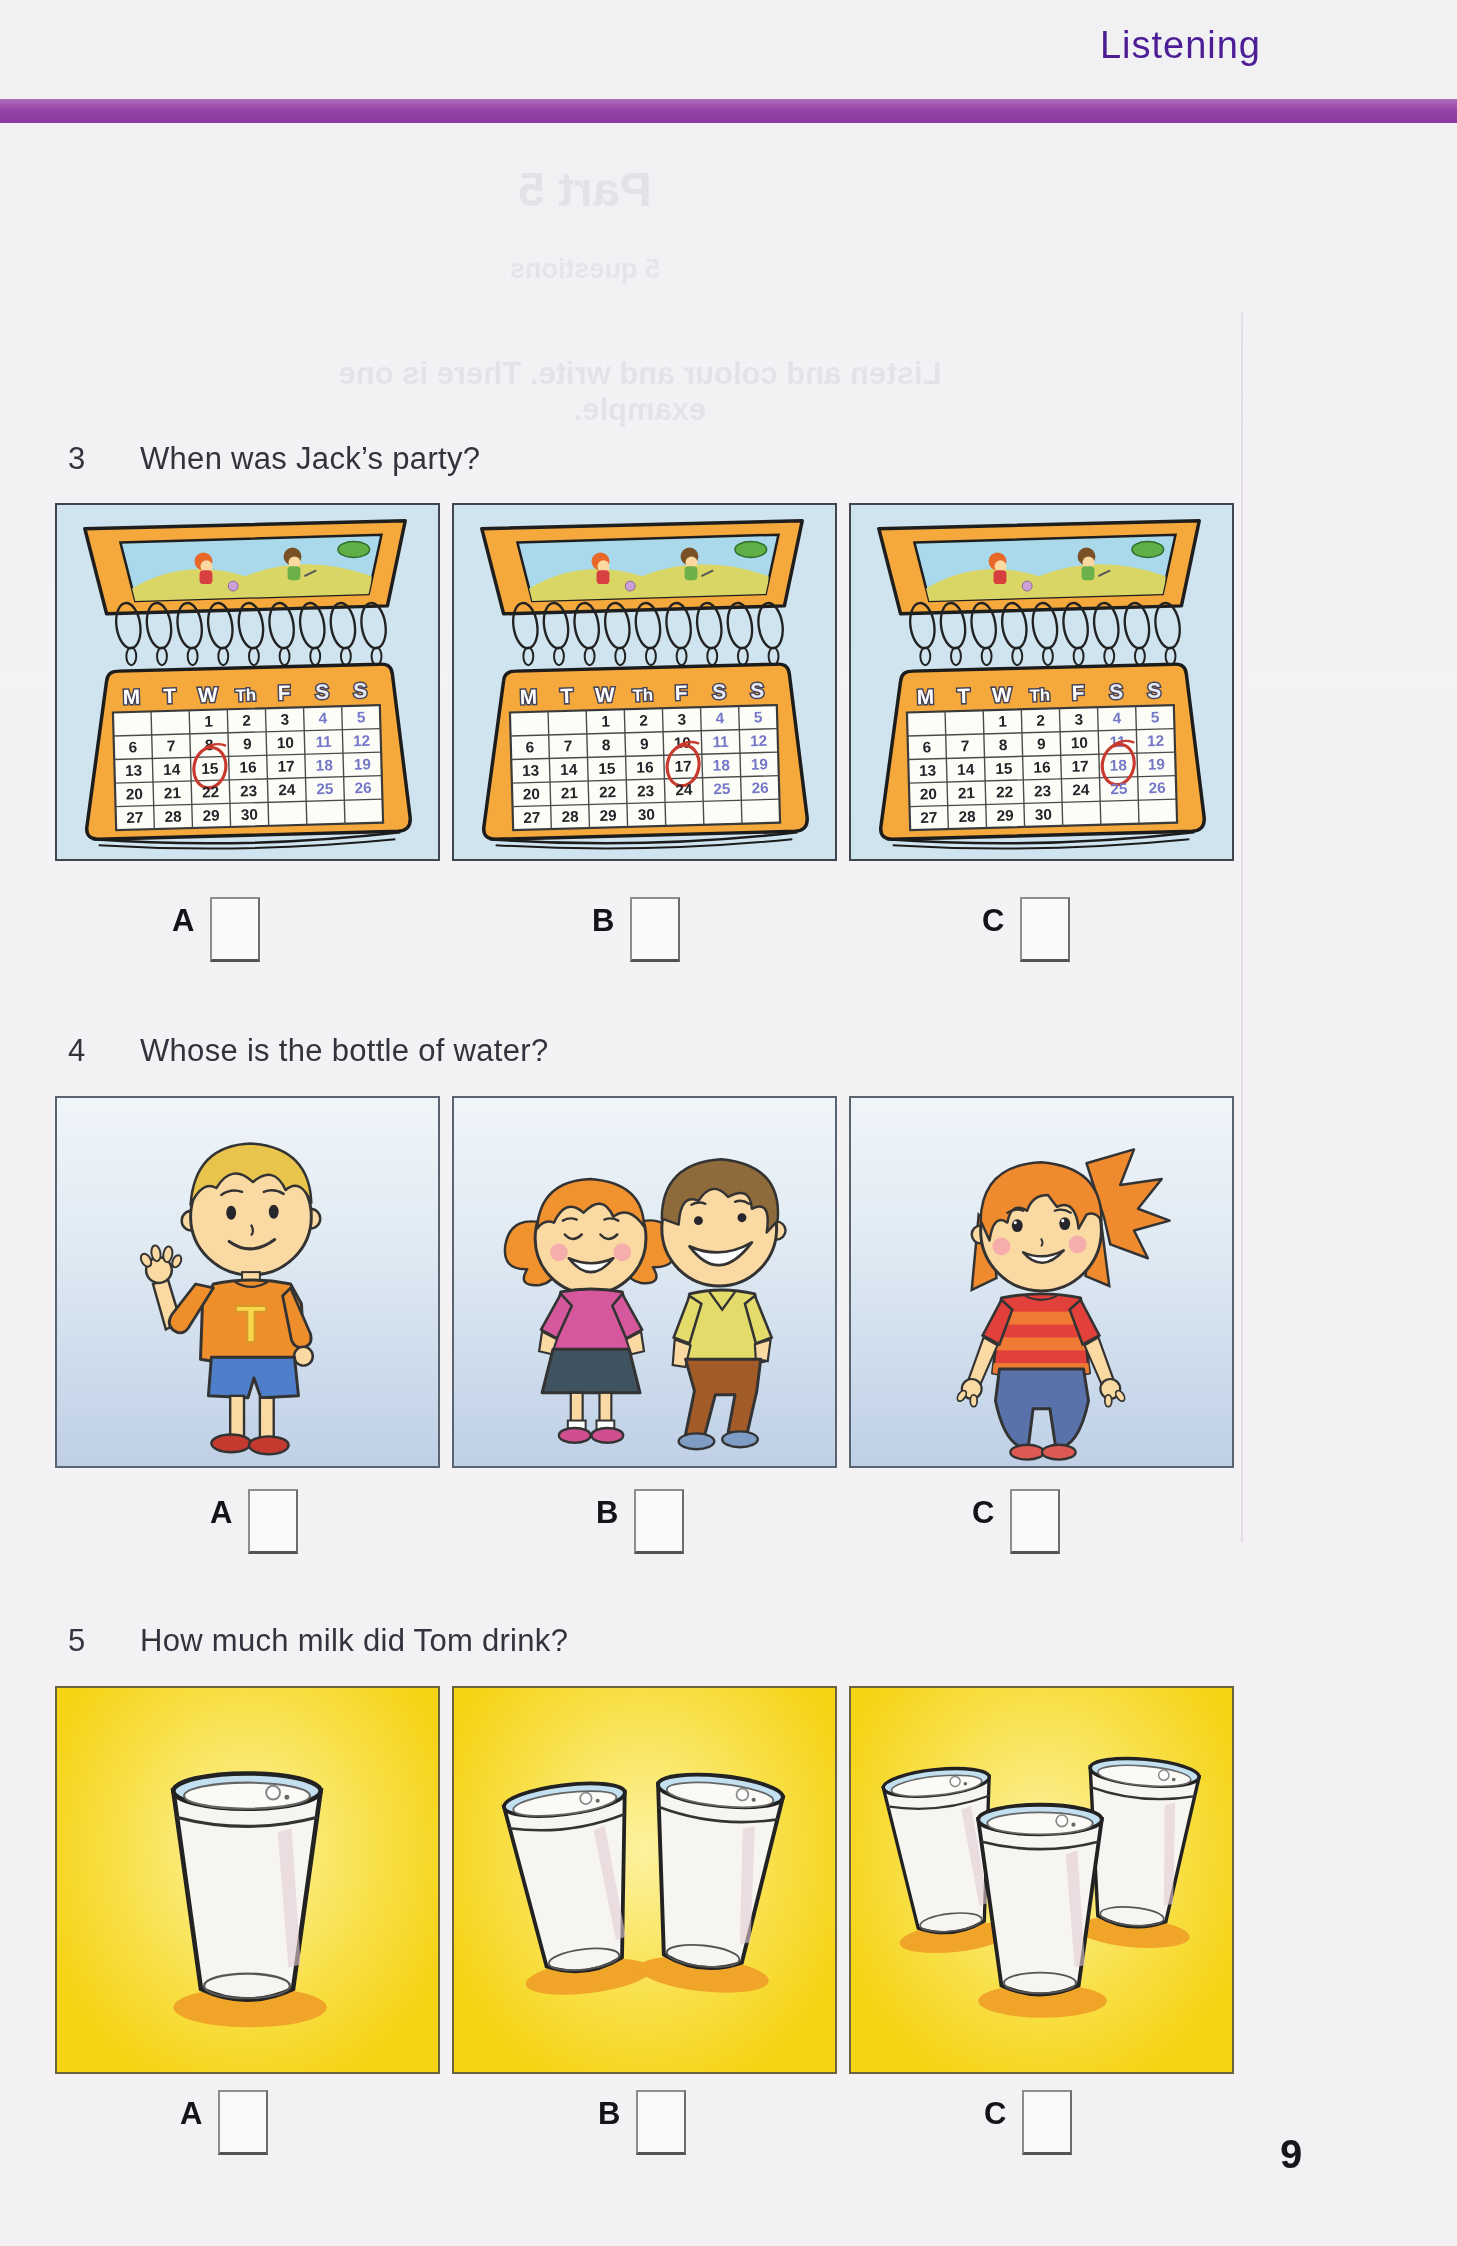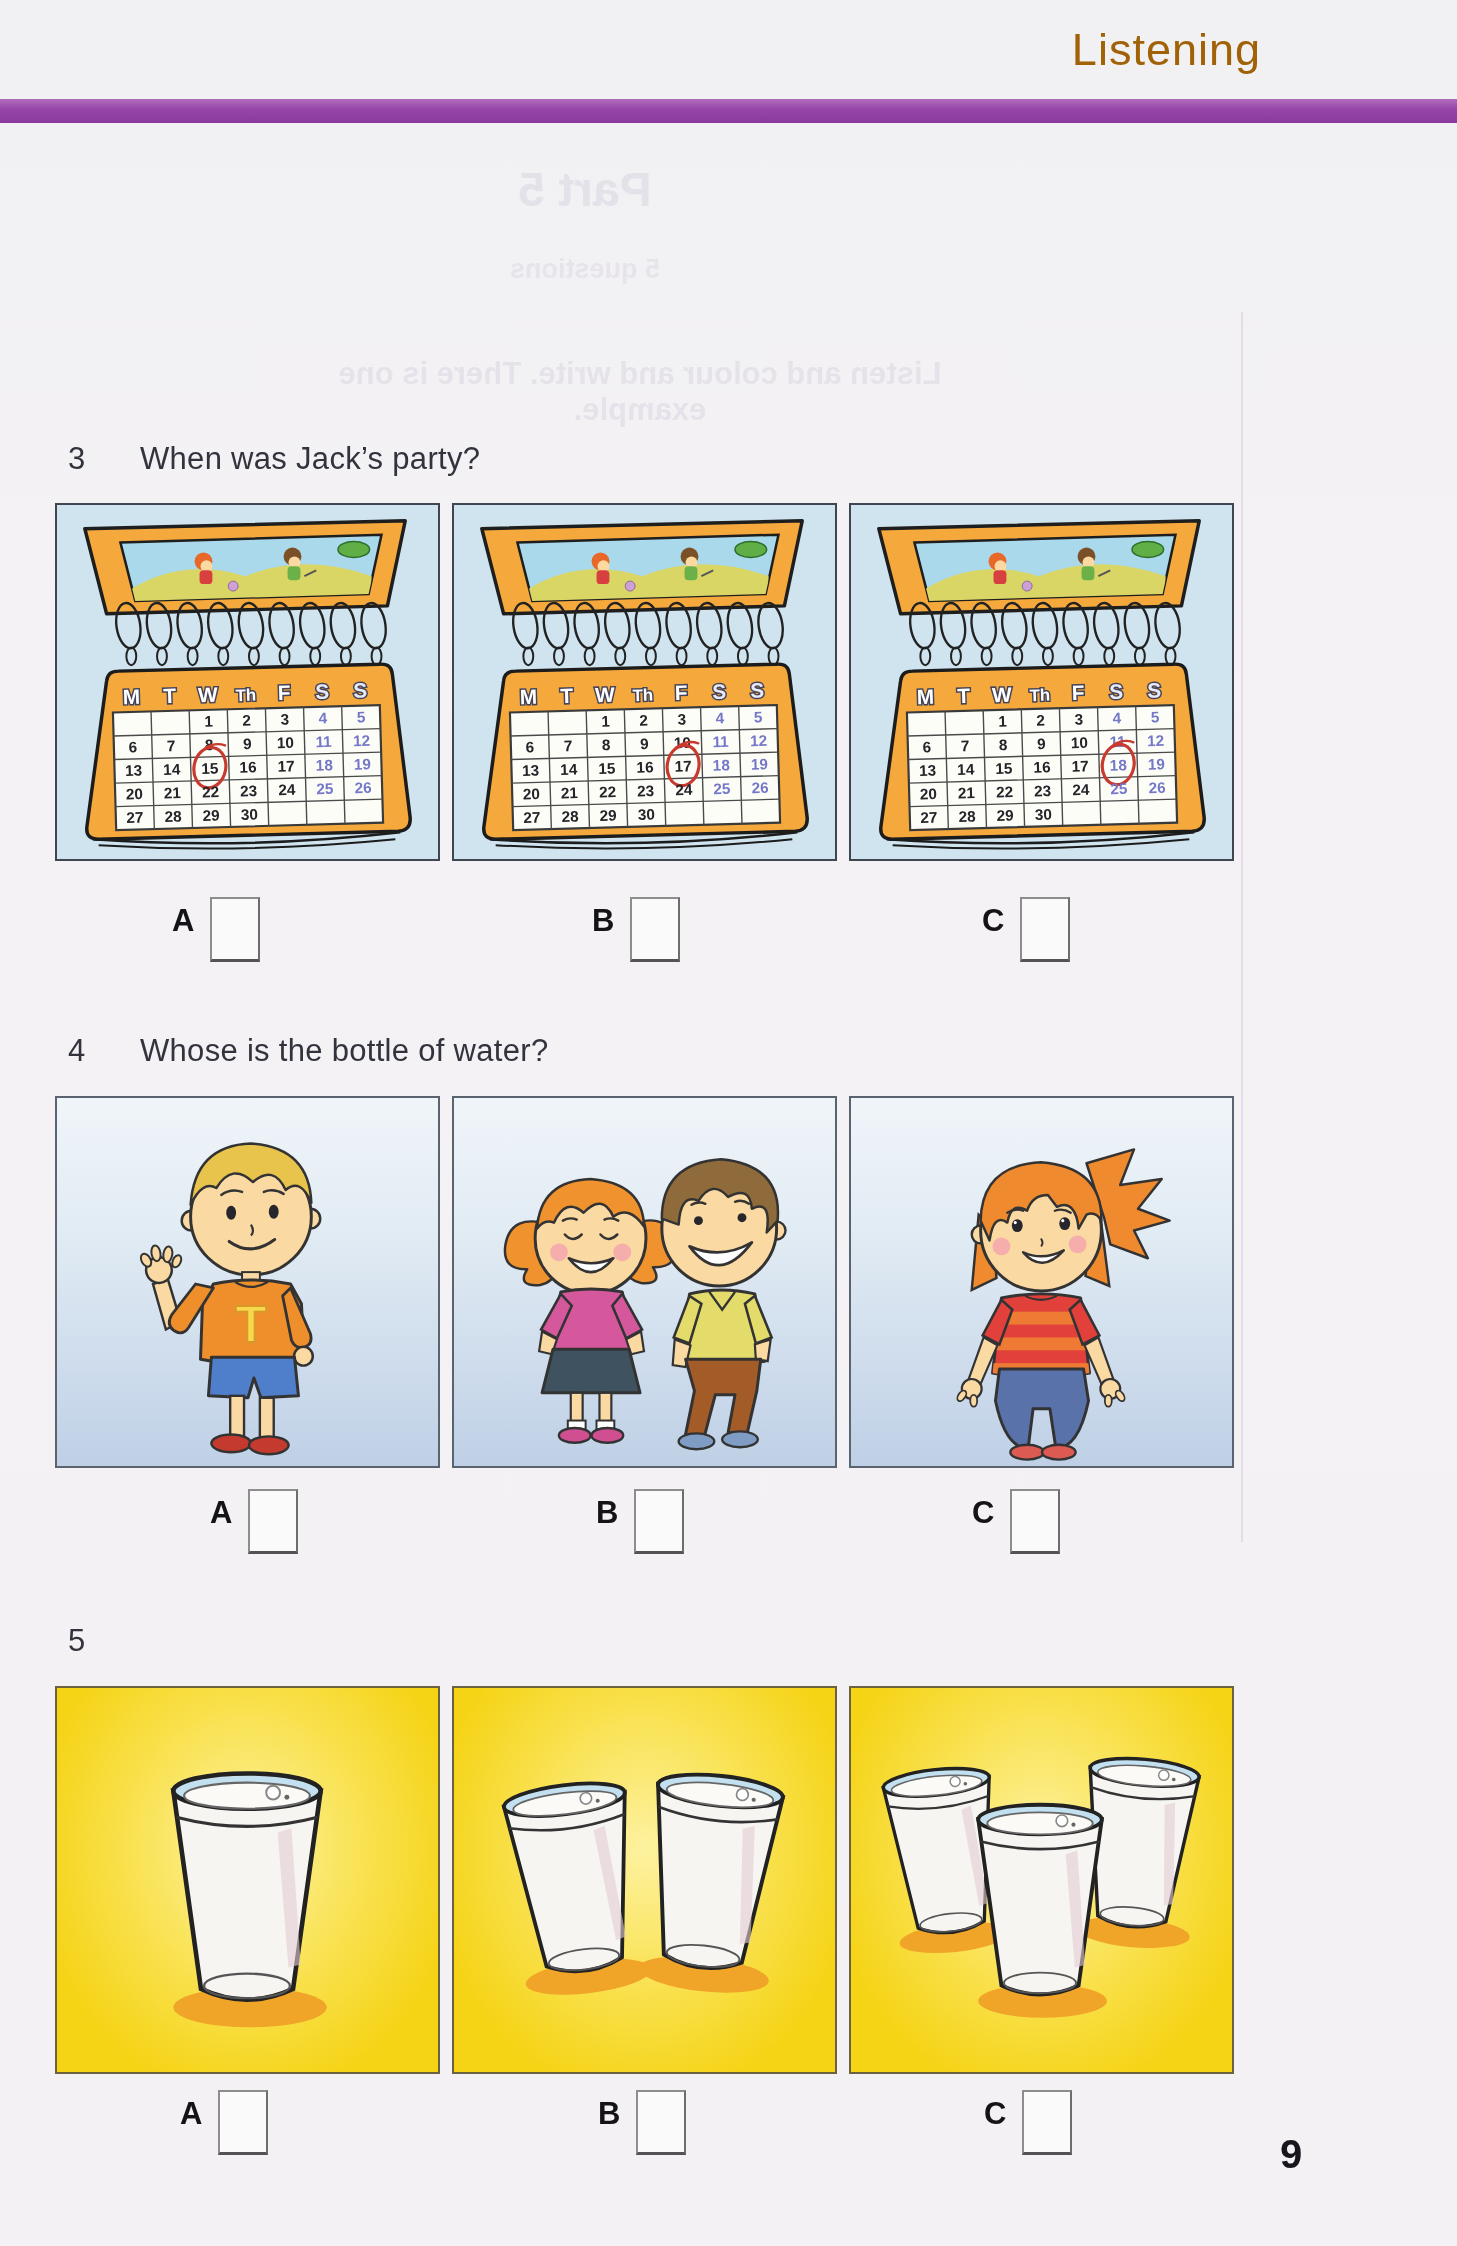--- a/index.html
+++ b/index.html
@@ -2,21 +2,21 @@
 <html><head>
 <meta charset="utf-8">
 <style>
   html,body{margin:0;padding:0}
   body{
     width:1457px;height:2246px;position:relative;overflow:hidden;
     background:linear-gradient(180deg,#f1f0f3 0%,#f4f2f5 30%,#f3f1f4 100%);
     font-family:"Liberation Sans",sans-serif;
   }
   .page-title{
-    position:absolute;top:24px;right:196px;font-size:45px;color:#a16207;
+    position:absolute;top:24px;right:196px;font-size:38px;color:#4c1d95;
     font-weight:500;letter-spacing:1px;
   }
   .purple-bar{
     position:absolute;top:99px;left:0;width:100%;height:24px;
     background:linear-gradient(180deg,#b06cbd 0%,#9545a8 45%,#8a3a9d 100%);
   }
   .bleed{position:absolute;transform:scaleX(-1);color:#8f85a8;font-weight:bold;pointer-events:none}
   .bleed-part{top:162px;left:470px;width:230px;font-size:48px;opacity:.13;text-align:center}
   .bleed-q{top:254px;left:470px;width:230px;font-size:27px;opacity:.11;text-align:center}
   .bleed-instr{top:356px;left:285px;width:710px;font-size:31px;opacity:.13;text-align:center}
@@ -498,20 +498,21 @@
   <span class="answer-letter">B</span>
   <span class="answer-box"></span>
 </div>
 <div class="answer-group" style="left:972px;top:1489px">
   <span class="answer-letter">C</span>
   <span class="answer-box"></span>
 </div>
 
 <div class="q-label" style="top:1623px">
   <span class="q-num">5</span>
+  <span class="q-text">How much milk did Tom drink?</span>
 </div>
 
 <div class="picture-row" style="top:1686px">
   <div class="pic milk">
       <svg viewBox="0 0 385 388">
         <use transform="translate(192 208) rotate(0) scale(1.55)" href="#glass" xlink:href="#glass"></use>
       </svg>
     </div>
   <div class="pic milk">
       <svg viewBox="0 0 385 388">

